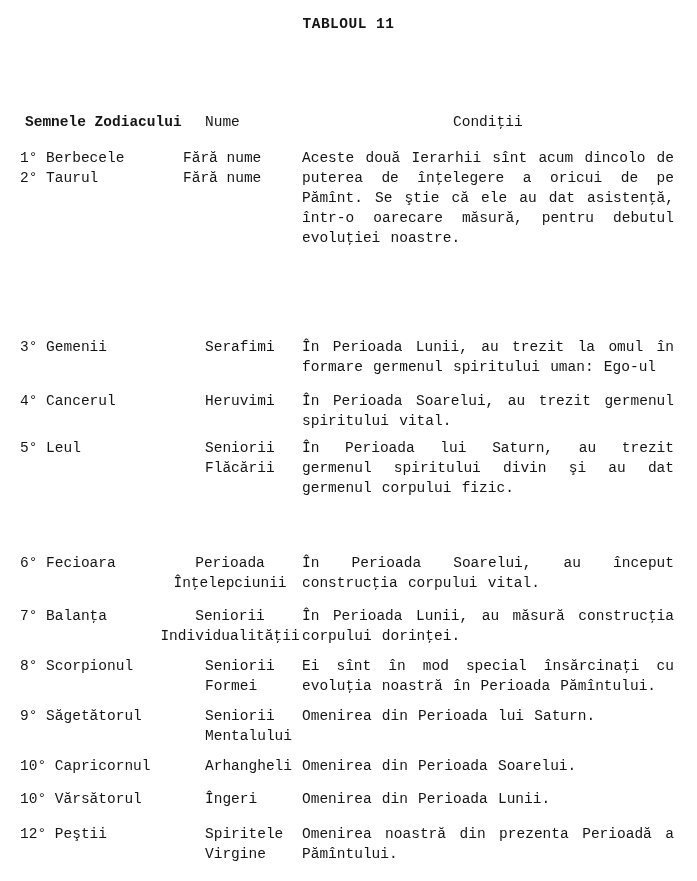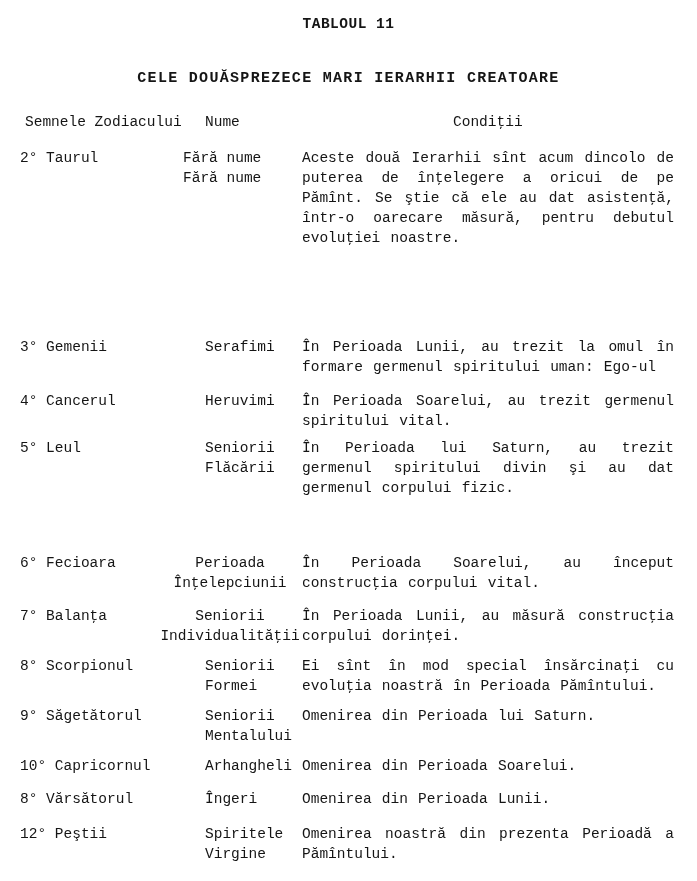--- a/index.html
+++ b/index.html
@@ -22,40 +22,40 @@
     position:absolute;top:69px;left:0;width:697px;
     text-align:center;font-weight:bold;font-size:15px;letter-spacing:1.3px;
   }
   .row{position:absolute;left:0;width:697px;}
   .c-sign{position:absolute;left:20px;width:155px;}
   .c-name{position:absolute;left:205px;width:122px;}
   .c-name-first{position:absolute;left:183px;width:122px;}
   .c-name-center{position:absolute;left:144px;width:172px;text-align:center;}
   .c-cond{position:absolute;left:302px;width:372px;text-align:justify;word-spacing:1.5px;}
   .para{position:absolute;left:205px;width:489px;text-align:justify;word-spacing:1px;}
-  .h-sign{position:absolute;left:25px;top:0;}
+  .h-sign{position:absolute;left:25px;top:0;font-weight:bold;}
   .h-name{position:absolute;left:205px;top:0;}
   .h-cond{position:absolute;left:453px;top:0;}
 </style>
 </head>
 <body>
 
 <div class="page">
 
   <div class="t1">TABLOUL 11</div>
-  <div class="t2">CELE DOUĂSPREZECE MARI IERARHII CREATOARE</div>
 
   <div class="row" style="top:112px">
     <div class="h-sign">Semnele Zodiacului</div>
     <div class="h-name">Nume</div>
     <div class="h-cond">Condiţii</div>
   </div>
 
   <div class="row" style="top:148px">
     <div class="c-sign">
+      <div>1° Berbecele</div>
       <div>2° Taurul</div>
     </div>
     <div class="c-name-first">
       <div>Fără nume</div>
       <div>Fără nume</div>
     </div>
     <div class="c-cond">Aceste două Ierarhii sînt acum dincolo de puterea de înţelegere a oricui de pe Pămînt. Se ştie că ele au dat asistenţă, într-o oarecare măsură, pentru debutul evoluţiei noastre.</div>
   </div>
 
 
@@ -102,21 +102,21 @@
     <div class="c-cond">Omenirea din Perioada lui Saturn.</div>
   </div>
 
   <div class="row" style="top:756px">
     <div class="c-sign">10° Capricornul</div>
     <div class="c-name">Arhangheli</div>
     <div class="c-cond">Omenirea din Perioada Soarelui.</div>
   </div>
 
   <div class="row" style="top:789px">
-    <div class="c-sign">8° Vărsătorul</div>
+    <div class="c-sign">10° Vărsătorul</div>
     <div class="c-name">Îngeri</div>
     <div class="c-cond">Omenirea din Perioada Lunii.</div>
   </div>
 
   <div class="row" style="top:824px">
     <div class="c-sign">12° Peştii</div>
     <div class="c-name">Spiritele Virgine</div>
     <div class="c-cond">Omenirea noastră din prezenta Perioadă a Pămîntului.</div>
   </div>
 

